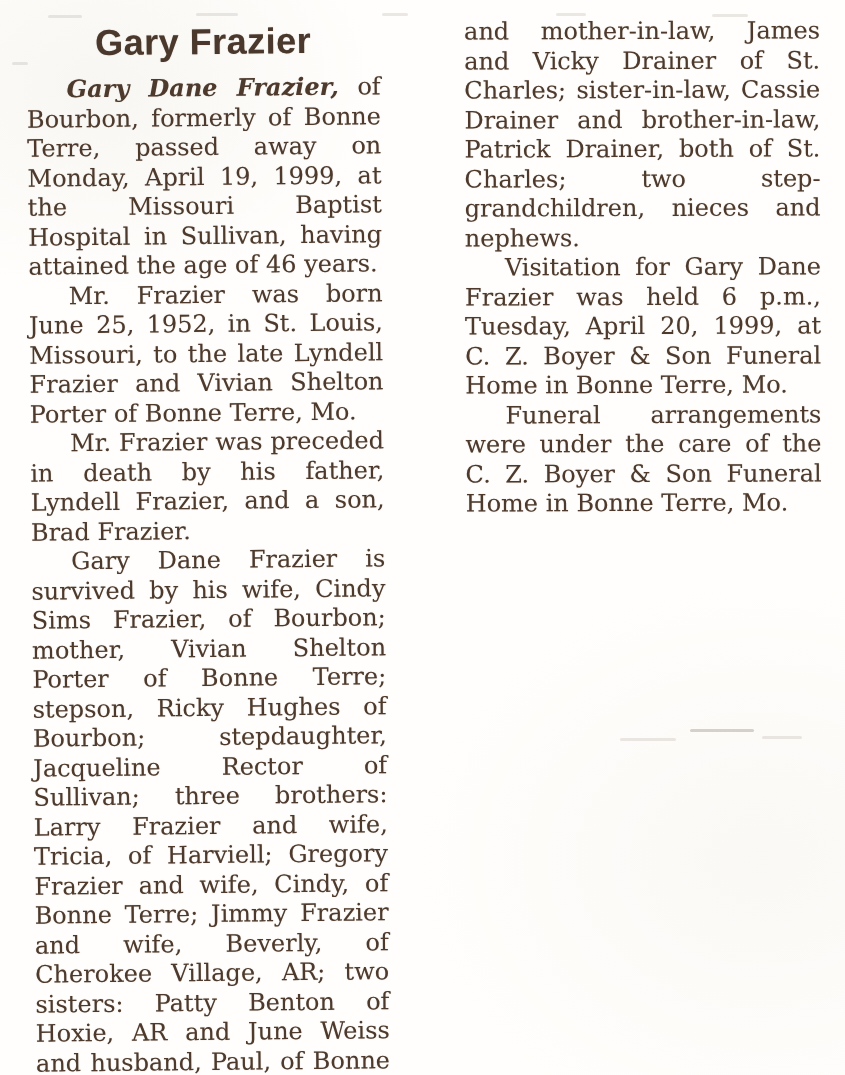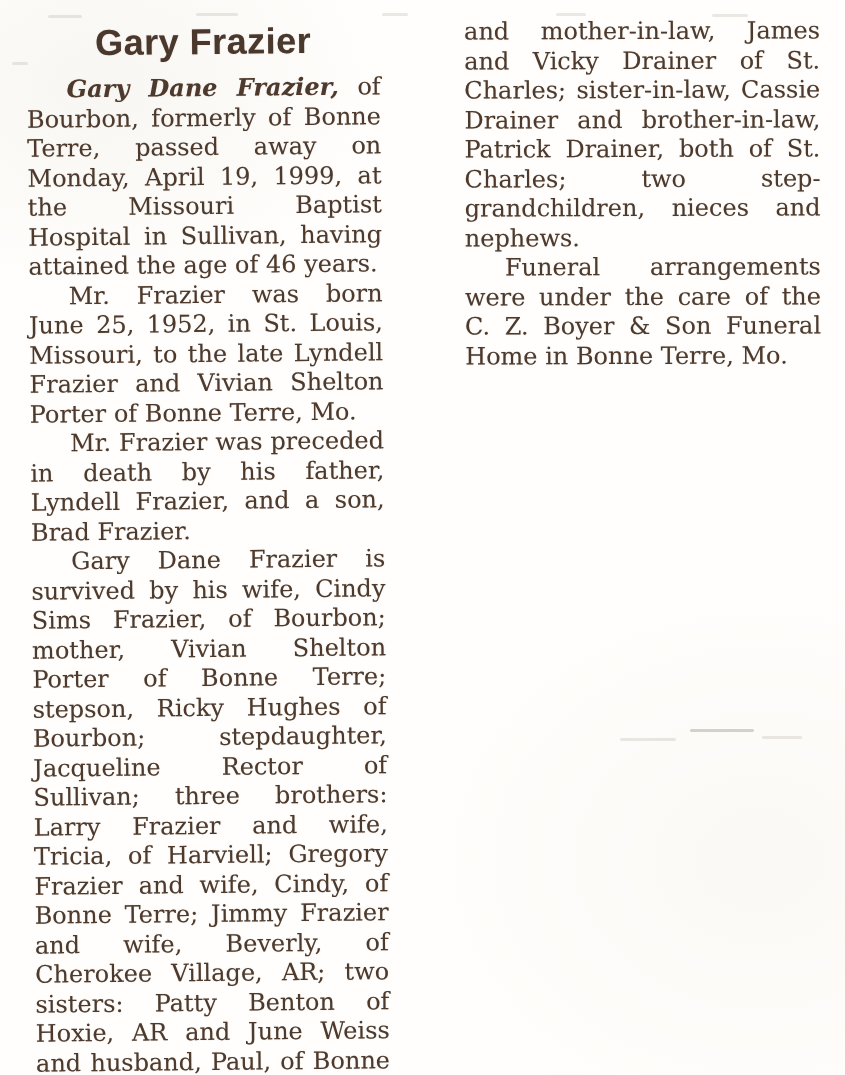--- a/index.html
+++ b/index.html
@@ -95,18 +95,19 @@
     <p class="indent">Mr. Frazier was born June 25, 1952, in St. Louis, Missouri, to the late Lyndell Frazier and Vivian Shelton Porter of Bonne Terre, Mo.</p>
 
     <p class="indent">Mr. Frazier was preceded in death by his father, Lyndell Frazier, and a son, Brad Frazier.</p>
 
     <p class="indent">Gary Dane Frazier is survived by his wife, Cindy Sims Frazier, of Bourbon; mother, Vivian Shelton Porter of Bonne Terre; stepson, Ricky Hughes of Bourbon; stepdaughter, Jacqueline Rector of Sullivan; three brothers: Larry Frazier and wife, Tricia, of Harviell; Gregory Frazier and wife, Cindy, of Bonne Terre; Jimmy Frazier and wife, Beverly, of Cherokee Village, AR; two sisters: Patty Benton of Hoxie, AR and June Weiss and husband, Paul, of Bonne Terre; father</p>
   </div>
 
   <div class="col col-right">
     <p class="continuation">and mother-in-law, James and Vicky Drainer of St. Charles; sister-in-law, Cassie Drainer and brother-in-law, Patrick Drainer, both of St. Charles; two step-grandchildren, nieces and nephews.</p>
 
+    <p class="indent">Visitation for Gary Dane Frazier was held 6 p.m., Tuesday, April 20, 1999, at C. Z. Boyer &amp; Son Funeral Home in Bonne Terre, Mo.</p>
 
 
     <p class="indent">Funeral arrangements were under the care of the C. Z. Boyer &amp; Son Funeral Home in Bonne Terre, Mo.</p>
   </div>
 
 </div>
 
 </body></html>

